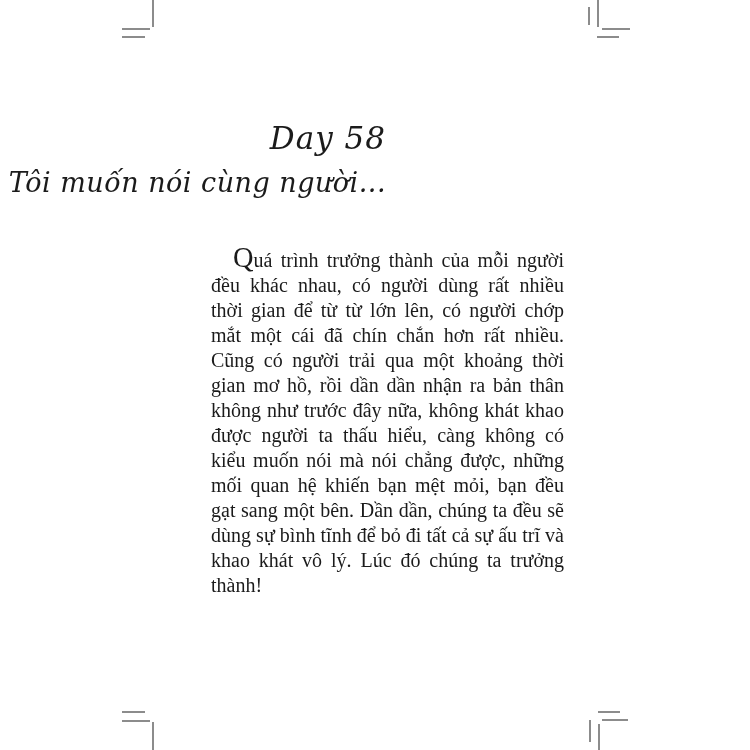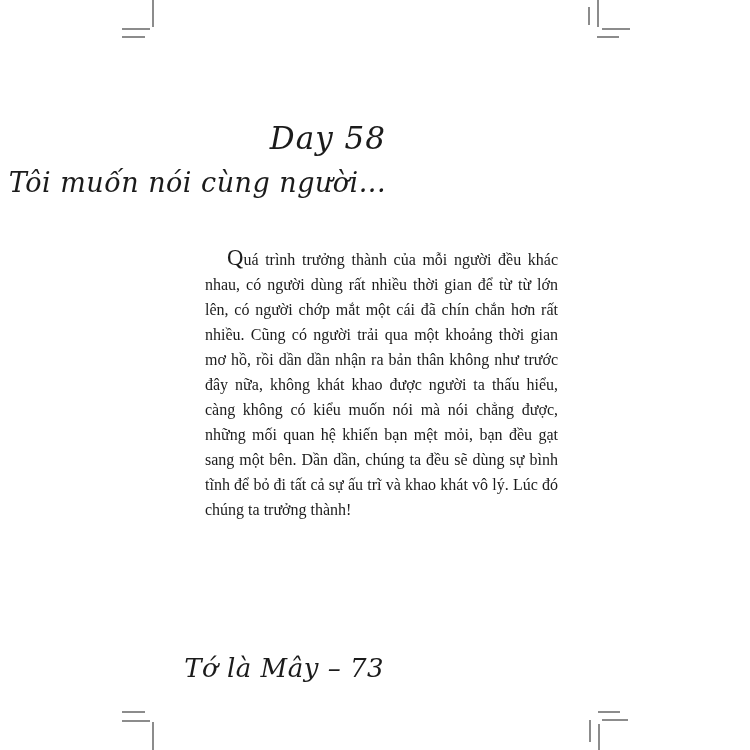--- a/index.html
+++ b/index.html
@@ -55,25 +55,25 @@
   }
   .page-title{
     font-size:27px;
     margin-top:14px;
     letter-spacing:0.5px;
   }
 
   
   .body-text{
     position:absolute;
-    left:205px;
+    left:211px;
     top:247px;
     width:353px;
     margin:0;
-    font-size:16px;
+    font-size:20px;
     line-height:25px;
     text-align:justify;
     text-indent:22px;
     font-family:"Liberation Serif",serif;
   }
   .body-text::first-letter{
     font-size:1.42em;
     line-height:0.8;
   }
 
@@ -109,15 +109,14 @@
   <div class="mark br-vs"></div>
   <div class="mark br-v"></div>
 
   <div class="header">
     <div class="day-label">Day 58</div>
     <div class="page-title">Tôi muốn nói cùng người...</div>
   </div>
 
   <p class="body-text">Quá trình trưởng thành của mỗi người đều khác nhau, có người dùng rất nhiều thời gian để từ từ lớn lên, có người chớp mắt một cái đã chín chắn hơn rất nhiều. Cũng có người trải qua một khoảng thời gian mơ hồ, rồi dần dần nhận ra bản thân không như trước đây nữa, không khát khao được người ta thấu hiểu, càng không có kiểu muốn nói mà nói chẳng được, những mối quan hệ khiến bạn mệt mỏi, bạn đều gạt sang một bên. Dần dần, chúng ta đều sẽ dùng sự bình tĩnh để bỏ đi tất cả sự ấu trĩ và khao khát vô lý. Lúc đó chúng ta trưởng thành!</p>
 
-  <div class="footer">Tớ là Mây – 73</div>
 
 </div>
 
 </body></html>

